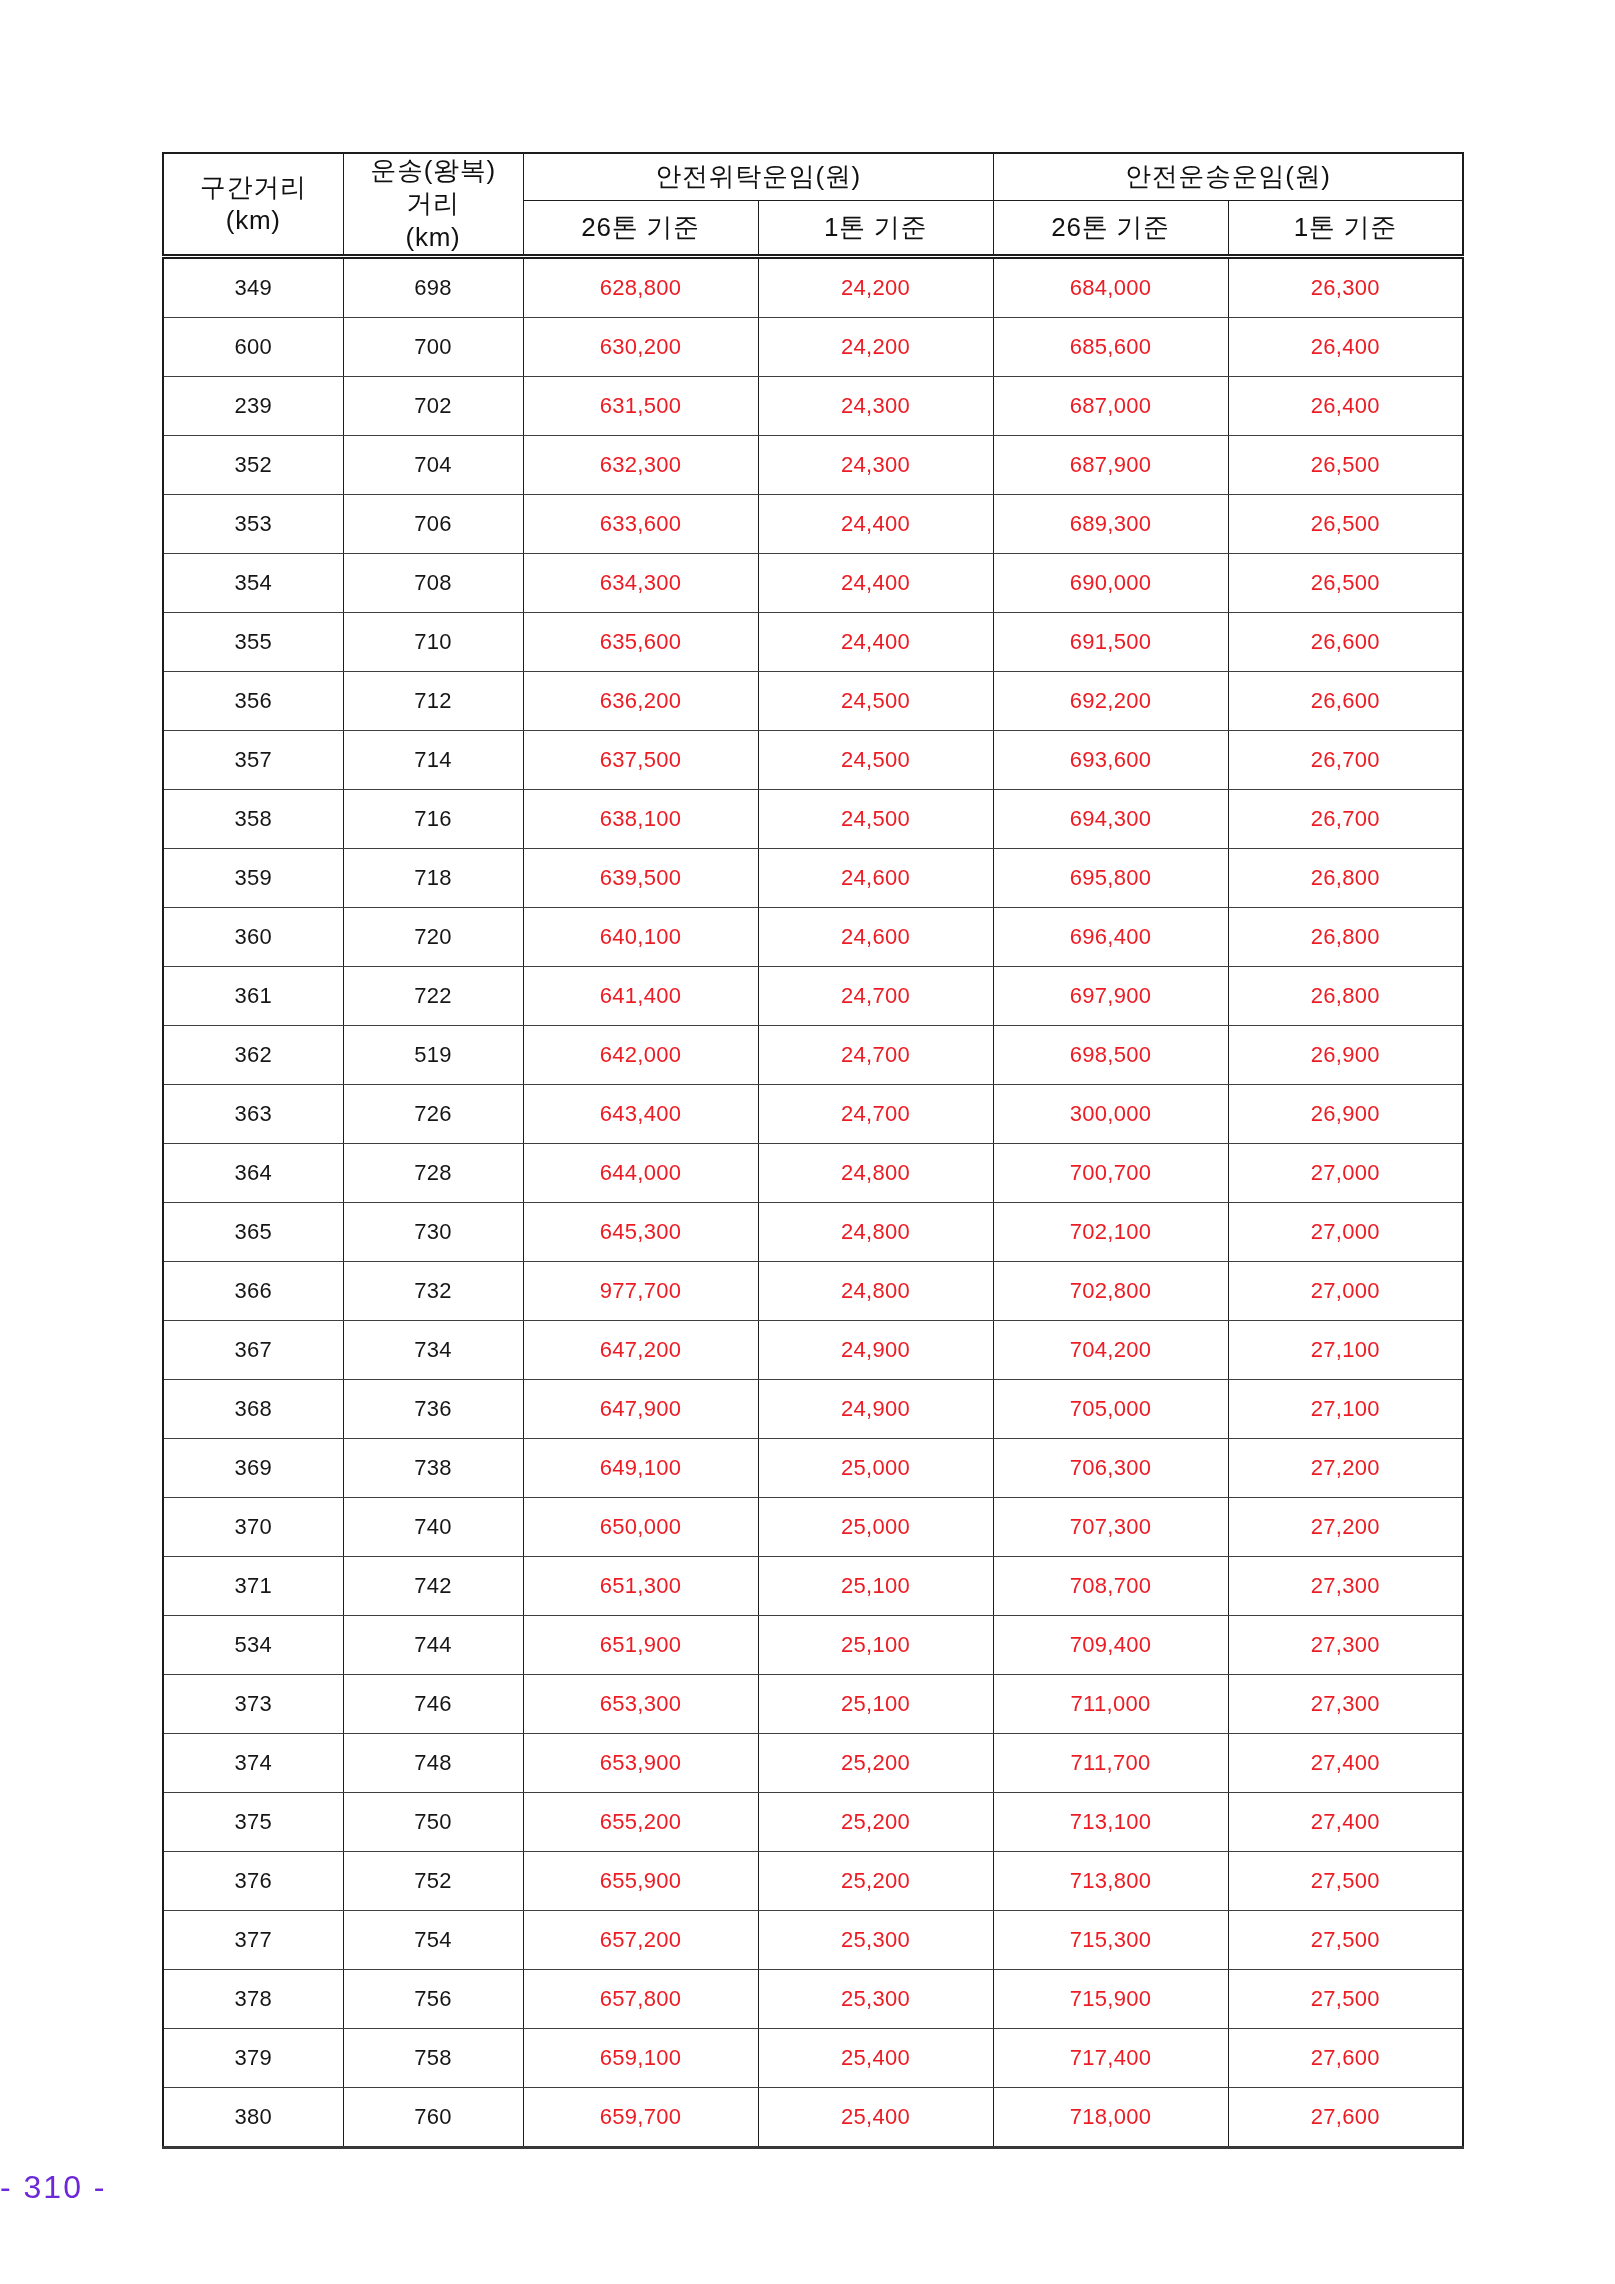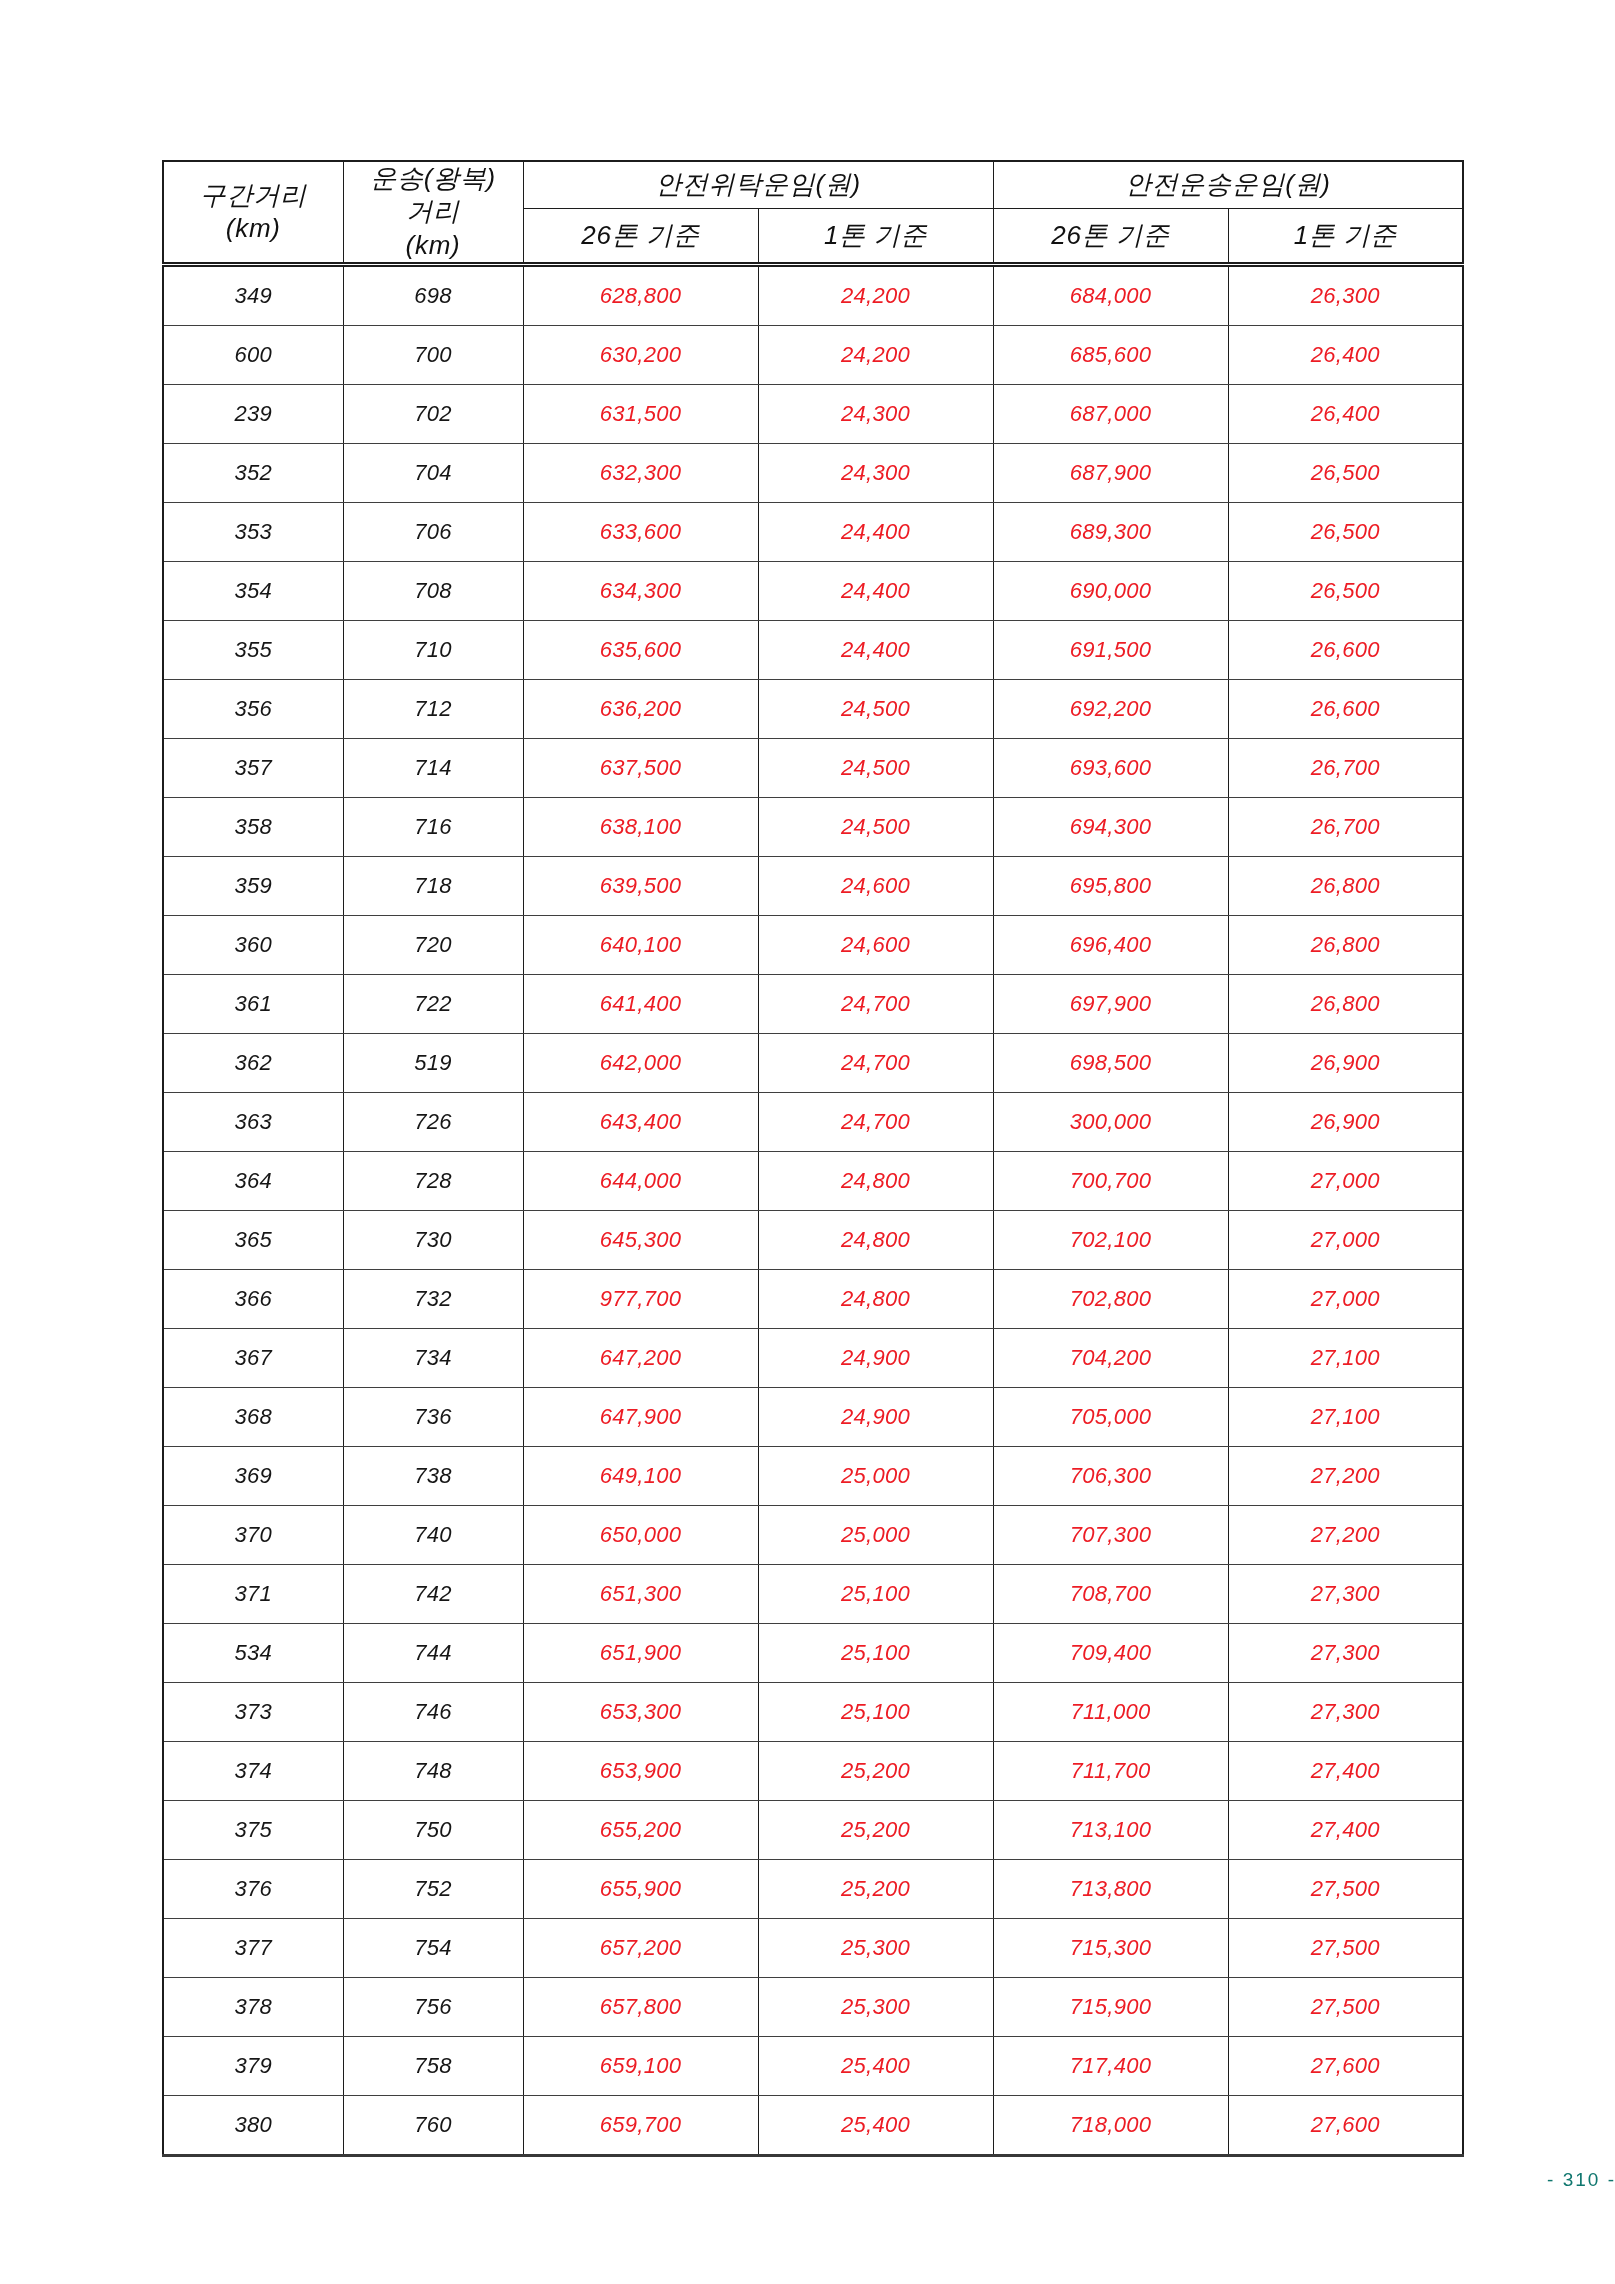--- a/index.html
+++ b/index.html
@@ -4,28 +4,27 @@
 <style>
   html,body { margin:0; padding:0; background:#888; }
   .page {
     position:relative;
     width:1616px; height:2284px;
     background:#ffffff;
     font-family:"Liberation Sans","DejaVu Sans",sans-serif;
     overflow:hidden;
   }
   table.fare-table {
-    position:absolute; left:162px; top:160px;
+    position:absolute; left:162px; top:152px;
     width:1302px;
     border-collapse:collapse;
     table-layout:fixed;
     border:2px solid #1c1c1c;
     border-top-width:2.6px;
     border-bottom:3.3px solid #383838;
-    font-style:italic;
   }
   col.col-dist  { width:180px; }
   col.col-fare  { width:235px; }
   .fare-table th, .fare-table td {
     border:1.3px solid #1c1c1c;
     text-align:center;
     vertical-align:middle;
     padding:0;
     overflow:hidden;
   }
@@ -47,23 +46,23 @@
     font-size:22px;
     letter-spacing:0.3px;
     border-top-color:#3f3f3f;
     border-bottom-color:#3f3f3f;
   }
   td.dist { color:#161616; }
   td.fare { color:var(--fare-color, #ed1c24); }
   .page-number {
     position:absolute;
     left:0; right:0; top:2169px;
-    text-align:right;
-    font-size:19px;
-    color:#0f766e;
+    text-align:left;
+    font-size:32px;
+    color:#6d28d9;
     letter-spacing:2px;
   }
 </style>
 </head>
 <body>
 
 <div class="page">
 
   <table class="fare-table">
     <colgroup>

